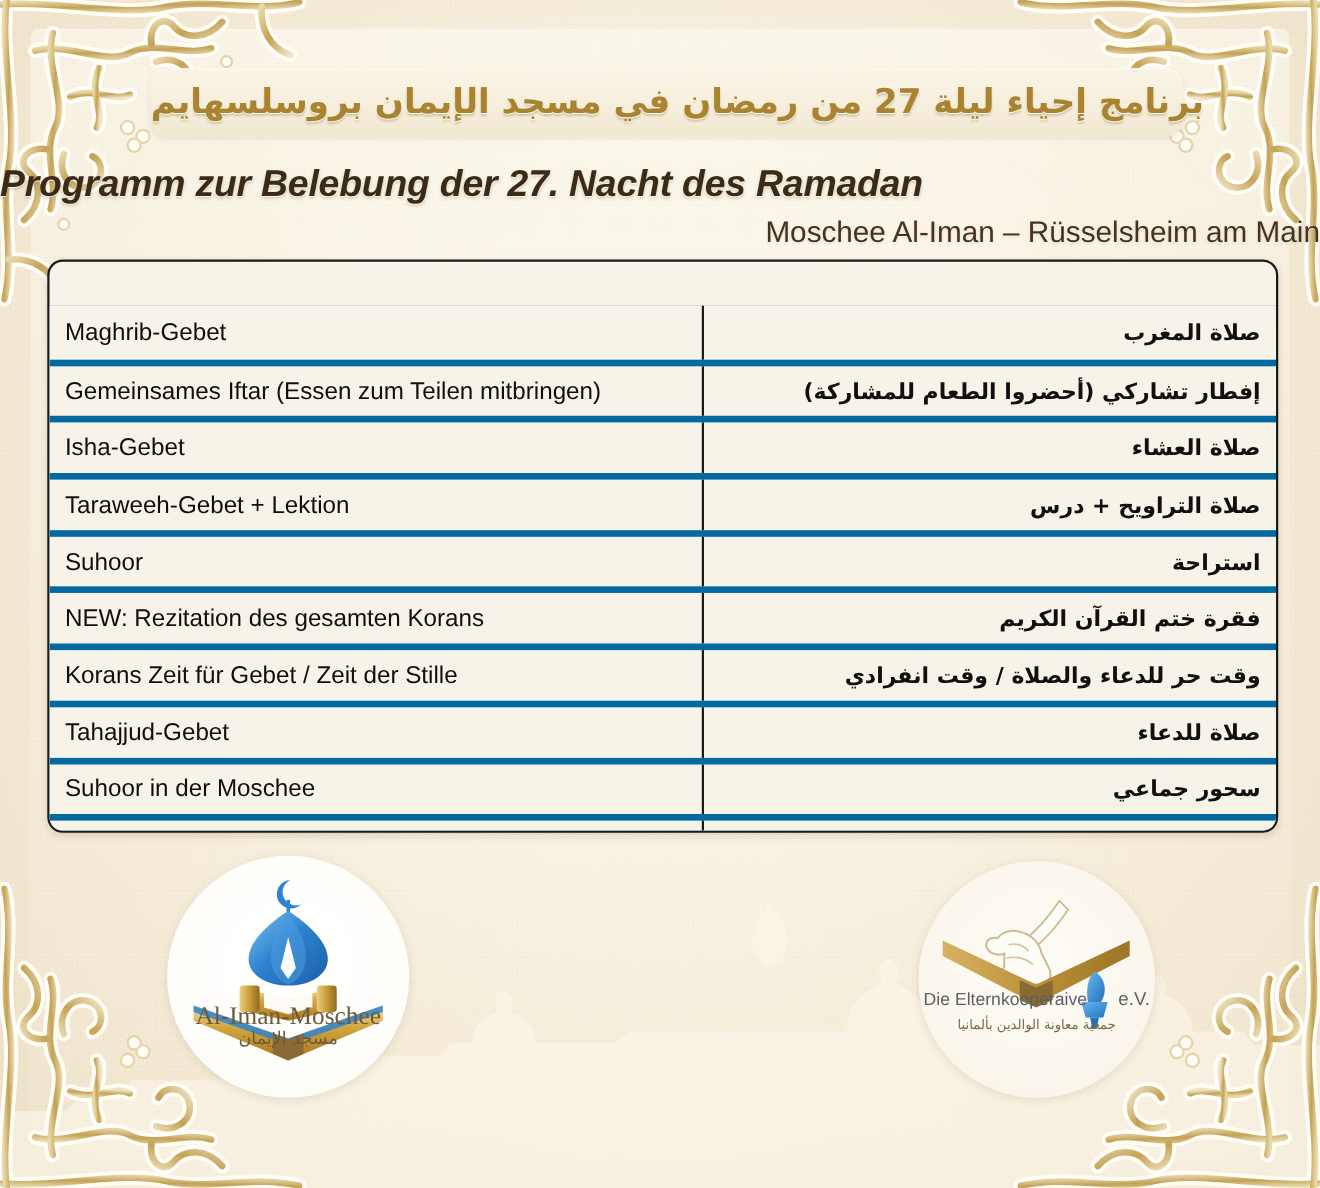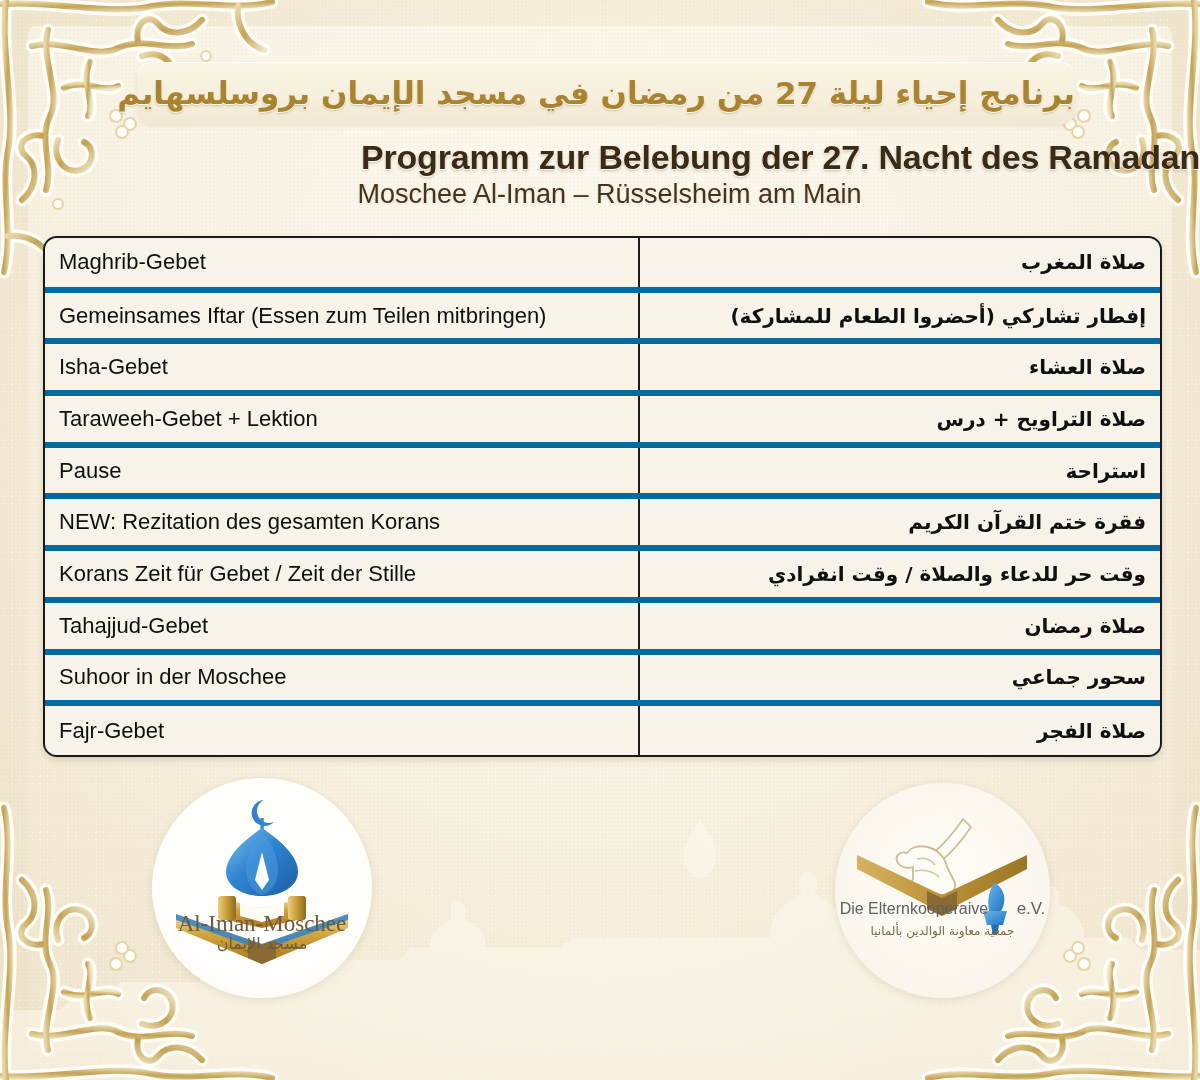--- a/index.html
+++ b/index.html
@@ -44,56 +44,58 @@
   .orn-tr{right:-8px;top:-10px;transform:scaleX(-1);}
   .orn-bl{left:-8px;bottom:-10px;transform:scaleY(-1);}
   .orn-br{right:-8px;bottom:-10px;transform:scale(-1,-1);}
 
   
   .banner{
     position:absolute;left:137px;top:62px;width:938px;height:62px;
     background:linear-gradient(180deg,#faf4e6 0%,#f6efdd 55%,#f1e8d2 100%);
     border-radius:14px;
     box-shadow:0 2px 4px rgba(150,125,80,.14), inset 0 1px 0 rgba(255,255,255,.8);
-    display:flex;align-items:center;justify-content:flex-end;
+    display:flex;align-items:center;justify-content:flex-start;
   }
   .banner-text{
     direction:rtl;
     font-family:"DejaVu Sans","Liberation Sans",sans-serif;
     font-size:31px;font-weight:bold;
     color:#a9832f;
     text-shadow:0 1px 0 rgba(255,255,255,.9), 0 2px 2px rgba(140,108,45,.30);
     white-space:nowrap;
     letter-spacing:.2px;
   }
   .title-de{
-    position:absolute;left:0;right:0;top:138px;text-align:right;
+    position:absolute;left:0;right:0;top:148px;text-align:left;
     font-size:34px;font-weight:bold;color:#3a2a16;
     text-shadow:0 1px 0 rgba(255,255,255,.85), 0 2px 3px rgba(120,95,55,.35);
     letter-spacing:-.2px;
+    font-style:italic;
   }
   .subtitle-de{
-    position:absolute;left:0;right:0;top:179px;text-align:center;
+    position:absolute;left:0;right:0;top:196px;text-align:right;
     font-size:27px;font-weight:normal;color:#47331d;
     text-shadow:0 1px 0 rgba(255,255,255,.8), 0 1px 2px rgba(120,95,55,.28);
     padding-left:19px;
   }
 
   
   .table-wrap{
     position:absolute;left:43px;top:236px;width:1115px;height:517px;
     background:#f7f3e9;
     border:2px solid #1a1a1a;
     border-radius:14px;
     box-shadow:0 3px 7px rgba(130,105,65,.22);
     overflow:hidden;
   }
   table.sched{
     width:100%;height:100%;border-collapse:collapse;table-layout:fixed;
     background:#0369a1;
+    margin-top:40px;
   }
   table.sched tr{height:51.7px;}
   table.sched td{
     border-top:6px solid #0369a1;
     padding:0 14px;
     background:#f7f3e9;
     vertical-align:middle;
   }
   table.sched tr:first-child td{border-top:none;}
   td.de{
@@ -315,34 +317,34 @@
         </tr>
         <tr>
           <td class="de">Isha-Gebet</td>
           <td class="ar">صلاة العشاء</td>
         </tr>
         <tr>
           <td class="de">Taraweeh-Gebet + Lektion</td>
           <td class="ar">صلاة التراويح + درس</td>
         </tr>
         <tr>
-          <td class="de">Pause</td>
+          <td class="de">Suhoor</td>
           <td class="ar">استراحة</td>
         </tr>
         <tr>
           <td class="de">NEW: Rezitation des gesamten Korans</td>
           <td class="ar">فقرة ختم القرآن الكريم</td>
         </tr>
         <tr>
           <td class="de">Korans Zeit für Gebet / Zeit der Stille</td>
           <td class="ar">وقت حر للدعاء والصلاة / وقت انفرادي</td>
         </tr>
         <tr>
           <td class="de">Tahajjud-Gebet</td>
-          <td class="ar">صلاة رمضان</td>
+          <td class="ar">صلاة للدعاء</td>
         </tr>
         <tr>
           <td class="de">Suhoor in der Moschee</td>
           <td class="ar">سحور جماعي</td>
         </tr>
         <tr>
           <td class="de">Fajr-Gebet</td>
           <td class="ar">صلاة الفجر</td>
         </tr>
       </tbody>

